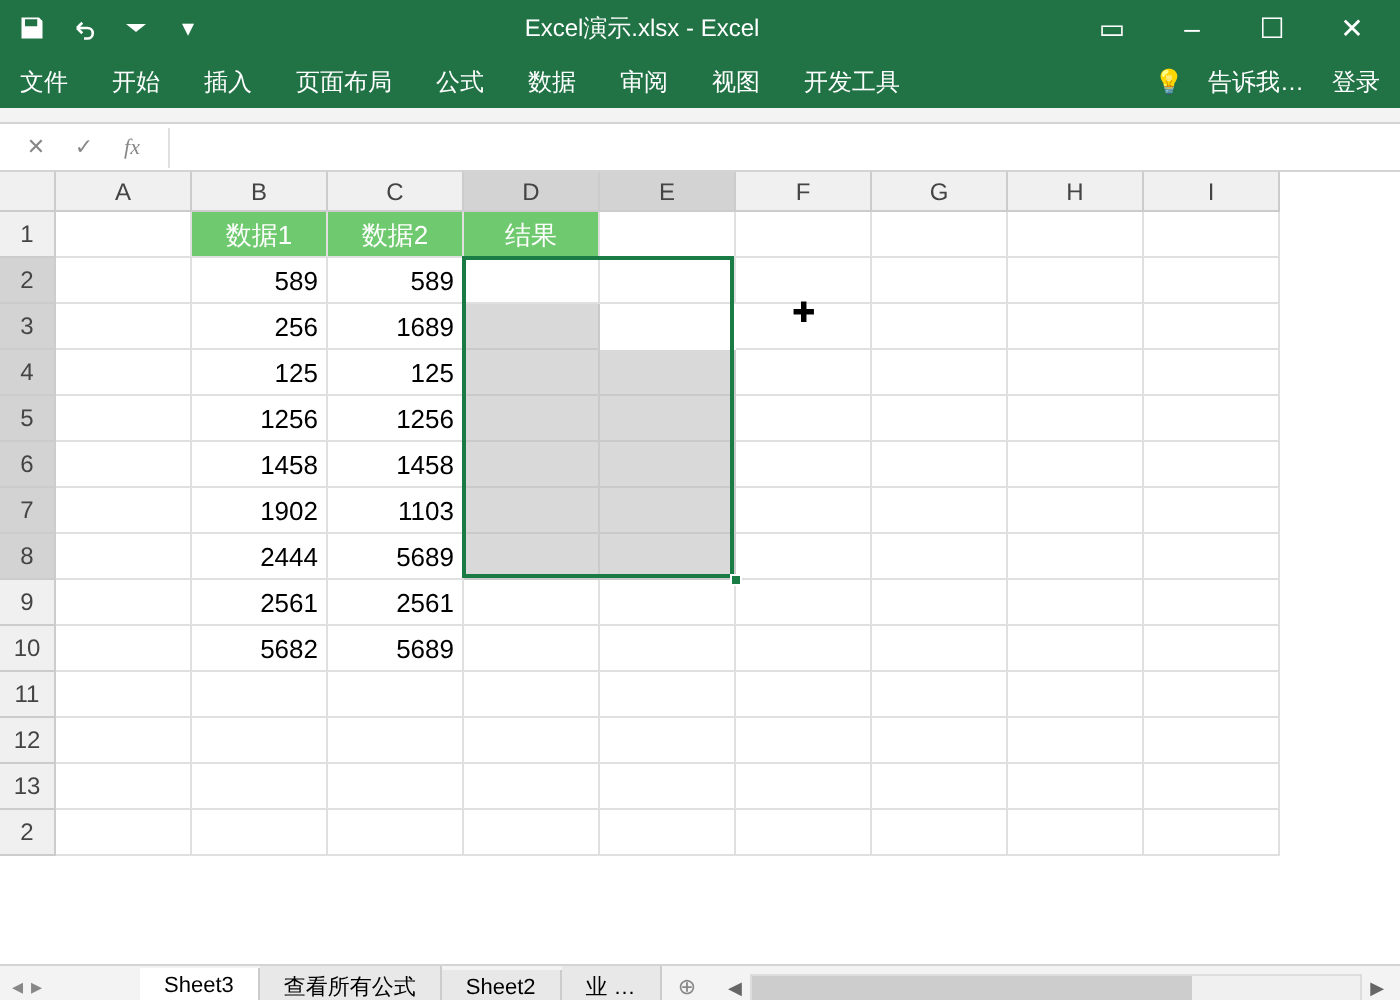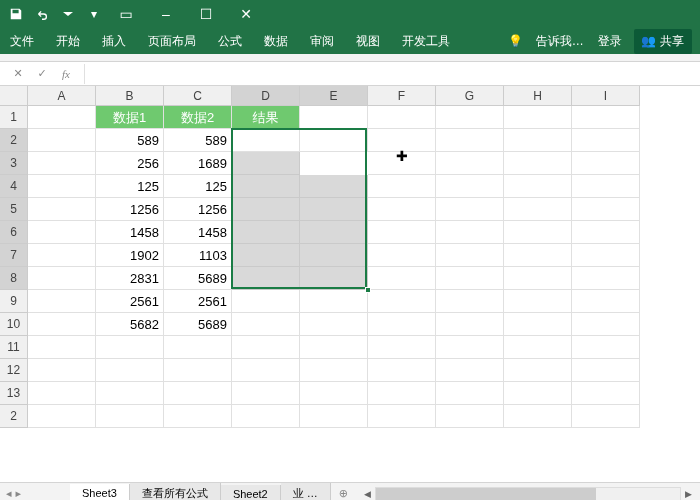--- a/index.html
+++ b/index.html
@@ -72,20 +72,21 @@
           <path fill="none" stroke="#fff" stroke-width="1.5" d="M4 8h6a3 3 0 110 6h-2M4 8l3-3M4 8l3 3"></path>
         </svg>
       </div>
     <div class="qat-btn">
         <svg width="10" height="10" viewBox="0 0 10 10">
           <path fill="#fff" d="M0 3l5 4 5-4z"></path>
         </svg>
       </div>
     <div class="qat-btn">▾</div>
   </div>
+  <div class="title-spacer">Excel演示.xlsx - Excel</div>
   <div class="win-controls">
     <div class="win-btn">▭</div>
     <div class="win-btn">–</div>
     <div class="win-btn">☐</div>
     <div class="win-btn">✕</div>
   </div>
 </div>
 
 <div class="ribbon-tabs">
   <div class="ribbon-tab">文件</div>
@@ -94,21 +95,20 @@
   <div class="ribbon-tab">页面布局</div>
   <div class="ribbon-tab">公式</div>
   <div class="ribbon-tab">数据</div>
   <div class="ribbon-tab">审阅</div>
   <div class="ribbon-tab">视图</div>
   <div class="ribbon-tab">开发工具</div>
   <div class="ribbon-right">
     <span>💡</span>
     <span class="ribbon-tab">告诉我…</span>
     <span class="ribbon-tab">登录</span>
-    <span class="share-btn"><span>👥 </span><span>共享</span></span>
   </div>
 </div>
 <div class="ribbon-body"></div>
 
 <div class="formula-bar">
   <div class="fb-btns">
     <div class="fb-btn">✕</div>
     <div class="fb-btn">✓</div>
     <div class="fb-btn fx">fx</div>
   </div>
@@ -282,21 +282,21 @@
         <div class="cell" style="left: 68px; top: 46px; width: 68px;">256</div>
         <div class="cell" style="left: 136px; top: 46px; width: 68px;">1689</div>
         <div class="cell" style="left: 68px; top: 69px; width: 68px;">125</div>
         <div class="cell" style="left: 136px; top: 69px; width: 68px;">125</div>
         <div class="cell" style="left: 68px; top: 92px; width: 68px;">1256</div>
         <div class="cell" style="left: 136px; top: 92px; width: 68px;">1256</div>
         <div class="cell" style="left: 68px; top: 115px; width: 68px;">1458</div>
         <div class="cell" style="left: 136px; top: 115px; width: 68px;">1458</div>
         <div class="cell" style="left: 68px; top: 138px; width: 68px;">1902</div>
         <div class="cell" style="left: 136px; top: 138px; width: 68px;">1103</div>
-        <div class="cell" style="left: 68px; top: 161px; width: 68px;">2831</div>
+        <div class="cell" style="left: 68px; top: 161px; width: 68px;">2444</div>
         <div class="cell" style="left: 136px; top: 161px; width: 68px;">5689</div>
         <div class="cell" style="left: 68px; top: 184px; width: 68px;">2561</div>
         <div class="cell" style="left: 136px; top: 184px; width: 68px;">2561</div>
         <div class="cell" style="left: 68px; top: 207px; width: 68px;">5682</div>
         <div class="cell" style="left: 136px; top: 207px; width: 68px;">5689</div>
         <div class="selection-fill" style="left: 204px; top: 46px; width: 136px; height: 138px;"></div>
         <div class="sel-refcell" style="left: 272px; top: 46px; width: 68px; height: 23px;"></div>
         <div class="selection-box" style="left: 203px; top: 22px; width: 136px; height: 161px;"></div>
         <div class="sel-handle" style="left: 337px; top: 181px;"></div>
         <div class="cross-cursor" style="left: 368px; top: 42px;">✚</div>

